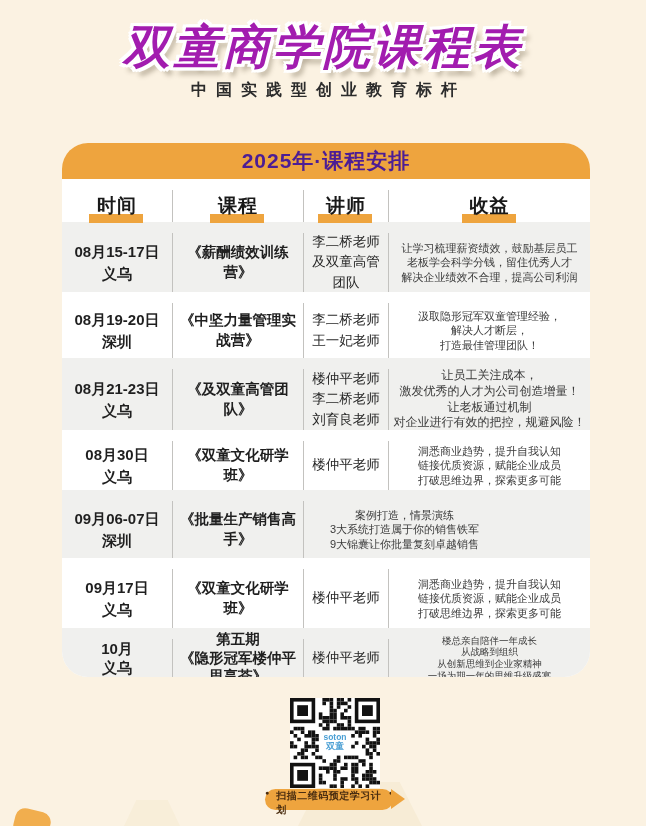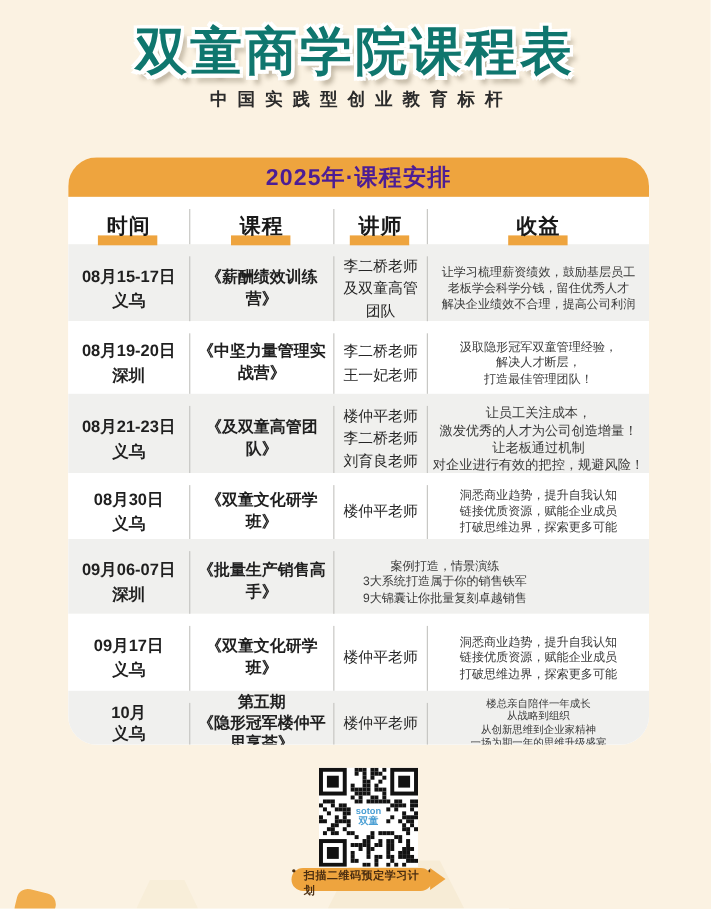--- a/index.html
+++ b/index.html
@@ -10,25 +10,26 @@
     font-family:"Liberation Sans", sans-serif;
     overflow:hidden;
     color:#1d1d1d;
   }
   .pre { white-space:pre-line; }
 
   
   .page-title {
     position:absolute; top:16px; left:0; width:100%;
     text-align:center;
-    font-size:47px; font-weight:900; letter-spacing:3px; color:#0f766e;
+    font-size:47px; font-weight:900; letter-spacing:3px; color:#a21caf;
     text-shadow:
       -3px -3px 0 #fff, 3px -3px 0 #fff, -3px 3px 0 #fff, 3px 3px 0 #fff,
       0 -3px 0 #fff, 0 3px 0 #fff, -3px 0 0 #fff, 3px 0 0 #fff,
       5px 7px 5px rgba(60,45,20,0.35);
+    font-style: italic;
   }
   .page-subtitle {
     position:absolute; top:80px; left:1px; width:100%;
     text-align:center;
     font-size:16px; font-weight:600; letter-spacing:9px; color:#2b2b2b;
     text-indent:9px;
   }
 
   
   .card {

